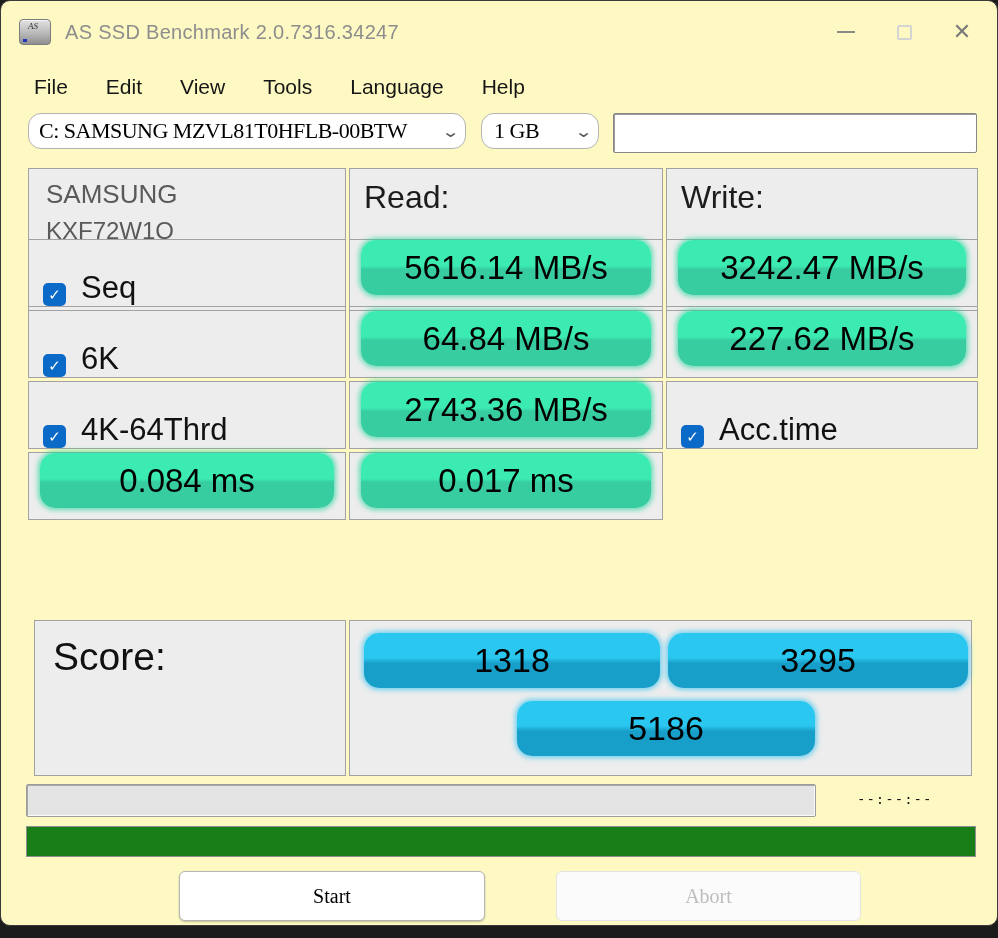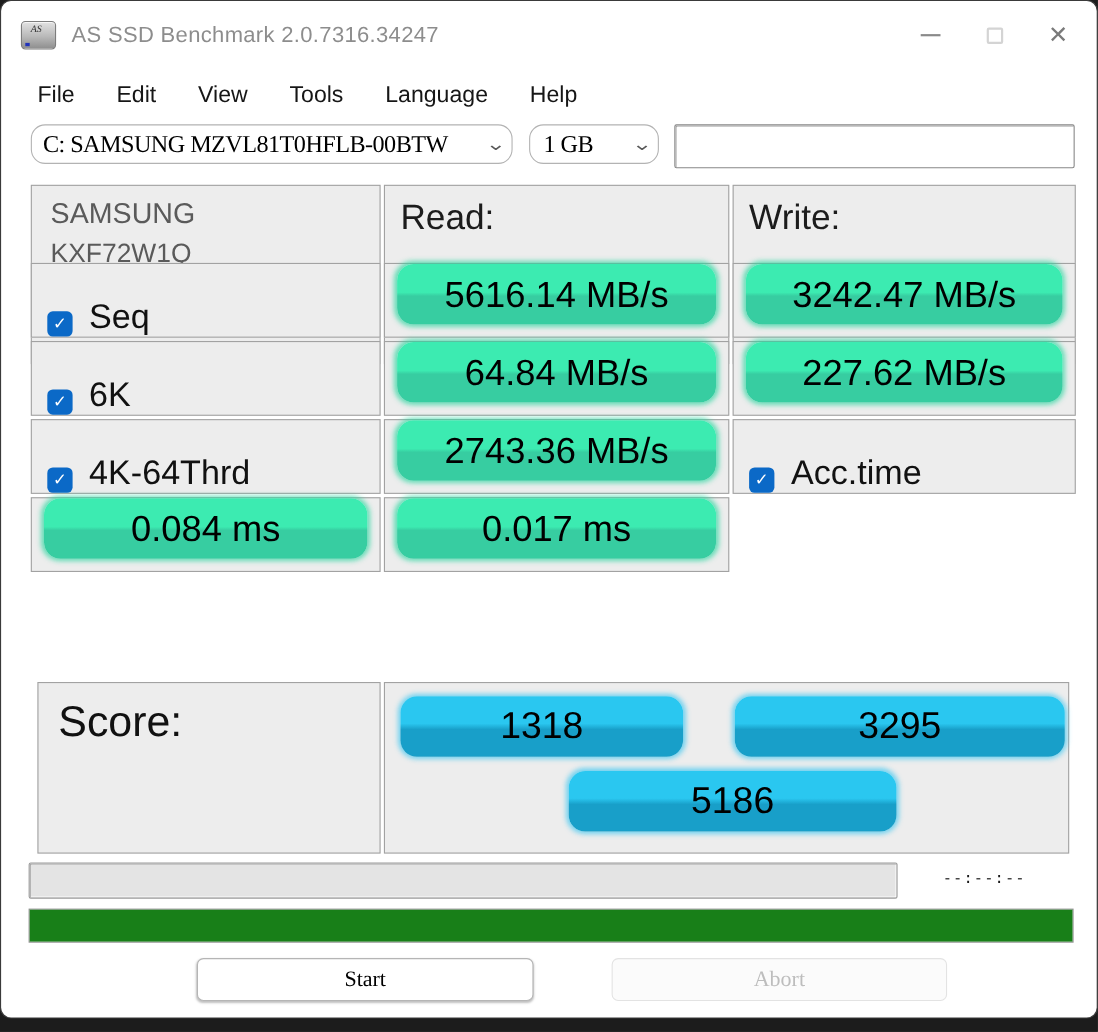--- a/index.html
+++ b/index.html
@@ -1,20 +1,20 @@
 <!DOCTYPE html>
 <html><head>
 <meta charset="utf-8">
 <style>
   * { margin:0; padding:0; box-sizing:border-box; }
   html,body { width:998px; height:938px; background:#1c1c1c; font-family:"Liberation Sans", sans-serif; overflow:hidden; }
 
   .window {
     position:absolute; left:0; top:0; width:998px; height:926px;
-    background:#ffffff; border-radius:10px; border:1px solid #3a3a3a;
+    background:#fef9c3; border-radius:10px; border:1px solid #3a3a3a;
     overflow:hidden;
   }
 
   
   .titlebar { position:absolute; left:0; top:0; width:100%; height:62px; display:flex; align-items:center; }
   .app-icon { position:relative; width:32px; height:26px; margin-left:18px;
     border-radius:4px; background:linear-gradient(180deg,#e2e2e2 0%,#b9b9b9 55%,#8f8f8f 100%);
     border:1px solid #7d7d7d; box-shadow:inset 0 1px 0 #f5f5f5; }
   .app-icon::before { content:"AS"; position:absolute; top:1px; left:8px; font-size:9px; font-style:italic; color:#333; font-family:"Liberation Serif", serif; }
   .app-icon::after { content:""; position:absolute; left:3px; bottom:2px; width:4px; height:3px; background:#2233bb; }
@@ -75,33 +75,33 @@
   .score-pills { padding:12px 3px 0 14px; }
   .score-row1 { display:flex; justify-content:space-between; }
   .score-row2 { display:flex; justify-content:center; margin-top:13px; }
   .pill-blue {
     height:55px; border-radius:15px;
     background:linear-gradient(180deg,#2ac7f0 0%,#2ac7f0 45%,#189fc9 55%,#189fc9 100%);
     box-shadow:0 0 5px 2px rgba(70,200,240,0.75);
     display:flex; align-items:center; justify-content:center;
     font-size:34px; color:#000;
   }
-  .pill-score-r { width:257px; } .pill-score-w { width:300px; } .pill-score-t { width:298px; }
+  .pill-score-r { width:296px; } .pill-score-w { width:300px; } .pill-score-t { width:298px; }
 
   
   .statusbar { position:absolute; left:25px; top:783px; width:790px; height:33px; background:#e4e4e4;
     border:1px solid #9c9c9c; box-shadow:inset 1px 1px 0 #a8a8a8, inset -1px -1px 0 #fbfbfb; border-radius:2px; }
   .eta { position:absolute; left:856px; top:790px; width:110px; font-size:14px; color:#1a1a1a;
     font-family:"DejaVu Sans Mono", monospace; letter-spacing:1px; }
   .progress { position:absolute; left:25px; top:825px; width:950px; height:31px;
     border:1px solid #8f8f8f; background:#dcdcdc; padding:0; }
   .progress-fill { width:100%; height:100%; background:#187f18; }
 
   
-  .btn { position:absolute; top:870px; height:39px; border-radius:6px;
+  .btn { position:absolute; top:870px; height:50px; border-radius:6px;
     display:flex; align-items:center; justify-content:center;
     font-family:"Liberation Serif", serif; font-size:20px; }
   .btn-start { left:178px; width:306px; background:#fff; border:1px solid #b5b5b5; color:#000;
     box-shadow:0 1px 2px rgba(0,0,0,0.25); }
   .btn-abort { left:555px; width:305px; background:#fbfbfb; border:1px solid #e3e3e3; color:#bdbdbd; }
 </style>
 </head>
 <body>
 
 <div class="window">

